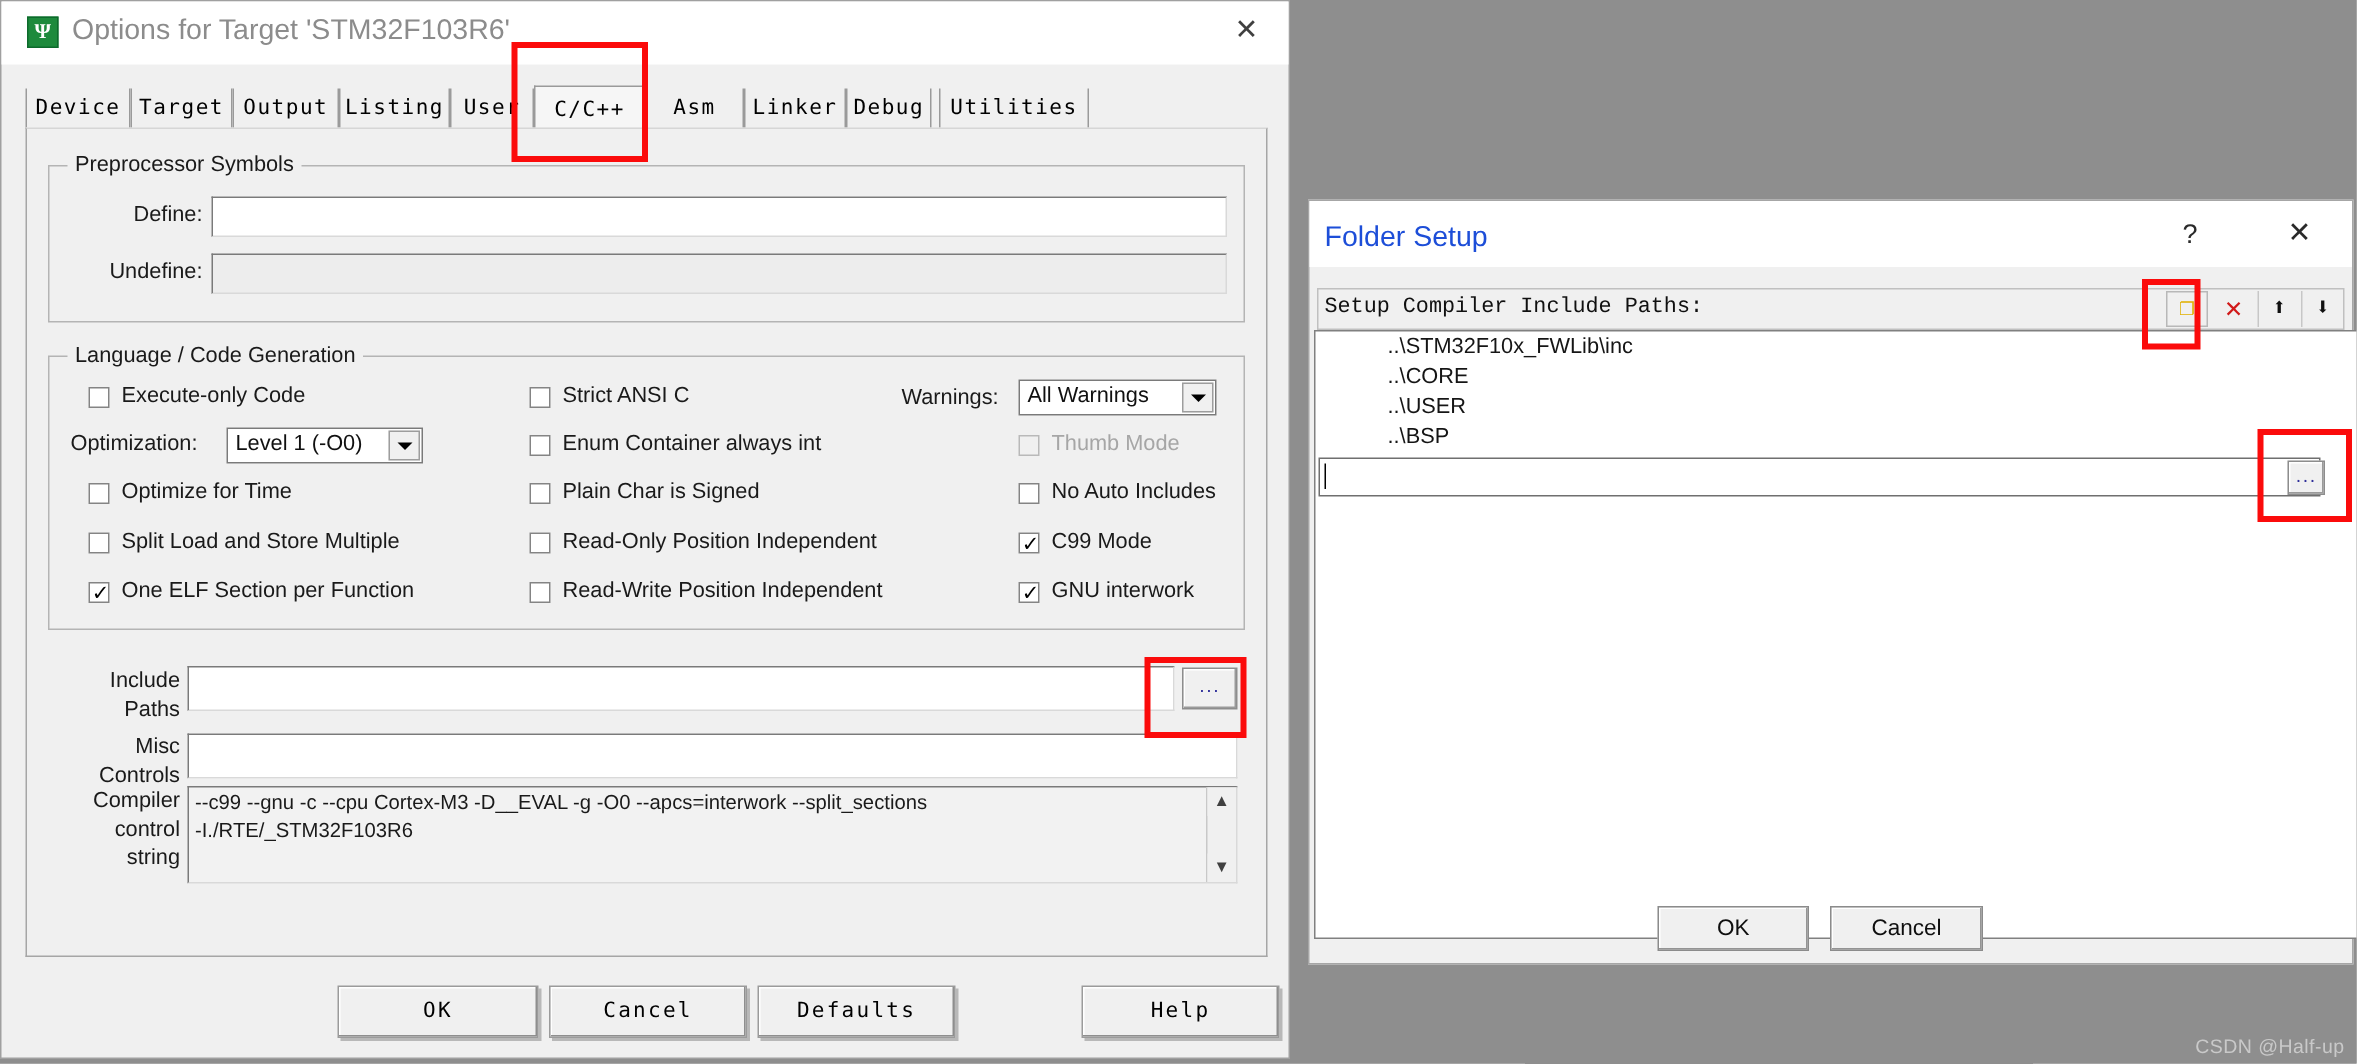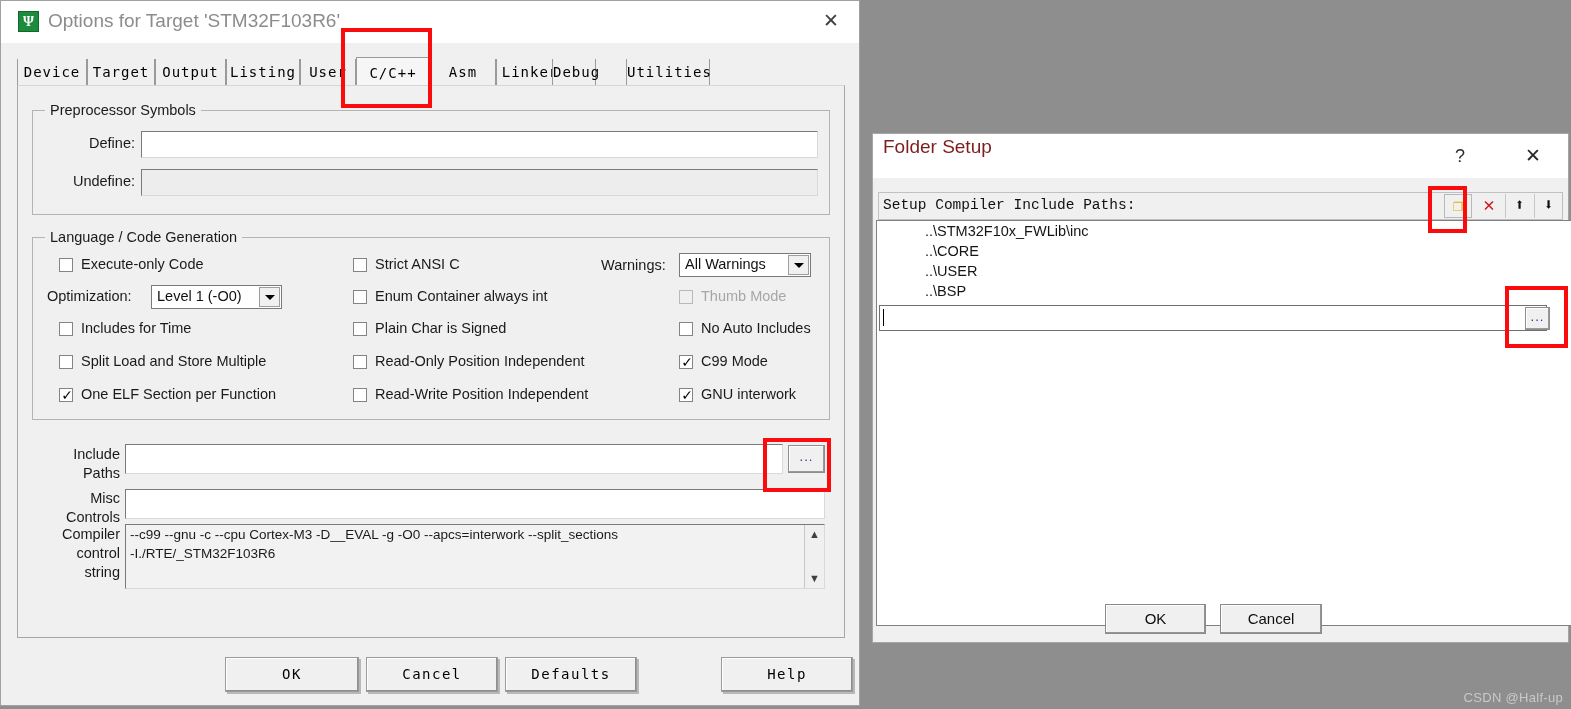--- a/index.html
+++ b/index.html
@@ -289,23 +289,23 @@
     box-sizing: border-box;
   }
   #folder-titlebar {
     position: absolute;
     left: 0; top: 0; width: 100%;
     height: 44px;
     background: #ffffff;
   }
   #folder-title-text {
     position: absolute;
-    left: 10px; top: 2px;
+    left: 10px; top: 14px;
     font-size: 19px;
-    color: #7f1d1d;
+    color: #1d4ed8;
   }
   #folder-help {
     position: absolute;
     right: 88px; top: 6px;
     width: 40px; height: 32px;
     text-align: center;
     line-height: 32px;
     font-size: 18px;
     color: #2a2a2a;
     cursor: pointer;
@@ -420,22 +420,22 @@
 
   <div id="tabstrip">
     <div class="tab" style="left:0px;width:70px;">Device</div>
     <div class="tab" style="left:70px;width:68px;">Target</div>
     <div class="tab" style="left:138px;width:71px;">Output</div>
     <div class="tab" style="left:209px;width:74px;">Listing</div>
     <div class="tab" style="left:283px;width:56px;">User</div>
     <div class="tab active" style="left:339px;width:74px;">C/C++</div>
     <div class="tab" style="left:413px;width:66px;">Asm</div>
     <div class="tab" style="left:479px;width:68px;">Linker</div>
-    <div class="tab" style="left:535px;width:44px;">Debug</div>
-    <div class="tab" style="left:609px;width:84px;">Utilities</div>
+    <div class="tab" style="left:547px;width:57px;">Debug</div>
+    <div class="tab" style="left:609px;width:100px;">Utilities</div>
   </div>
 
   <div id="tab-body">
 
     <div class="groupbox" style="left:14px;top:24px;width:798px;height:105px;">
       <div class="group-label">Preprocessor Symbols</div>
       <div class="fieldlabel" style="left:10px;top:24px;width:92px;">Define:</div>
       <input class="textinput" style="left: 108px; top: 20px; width: 677px; height: 27px;" value="">
       <div class="fieldlabel" style="left:10px;top:62px;width:92px;">Undefine:</div>
       <input class="textinput disabled" style="left: 108px; top: 58px; width: 677px; height: 27px;" value="">
@@ -448,21 +448,21 @@
         <span class="cbbox"></span>
         <span class="cblabel">Execute-only Code</span>
       </div>
       <div class="fieldlabel" style="left:14px;top:50px;">Optimization:</div>
       <div class="combo" style="left:118px;top:47px;width:131px;">
         <span class="val">Level 1 (-O0)</span>
         <span class="arrowbtn"></span>
       </div>
       <div class="cbrow" style="left:26px;top:82px;">
         <span class="cbbox"></span>
-        <span class="cblabel">Includes for Time</span>
+        <span class="cblabel">Optimize for Time</span>
       </div>
       <div class="cbrow" style="left:26px;top:115px;">
         <span class="cbbox"></span>
         <span class="cblabel">Split Load and Store Multiple</span>
       </div>
       <div class="cbrow" style="left:26px;top:148px;">
         <span class="cbbox">
             <span class="tick">✓</span>
           </span>
         <span class="cblabel">One ELF Section per Function</span>

